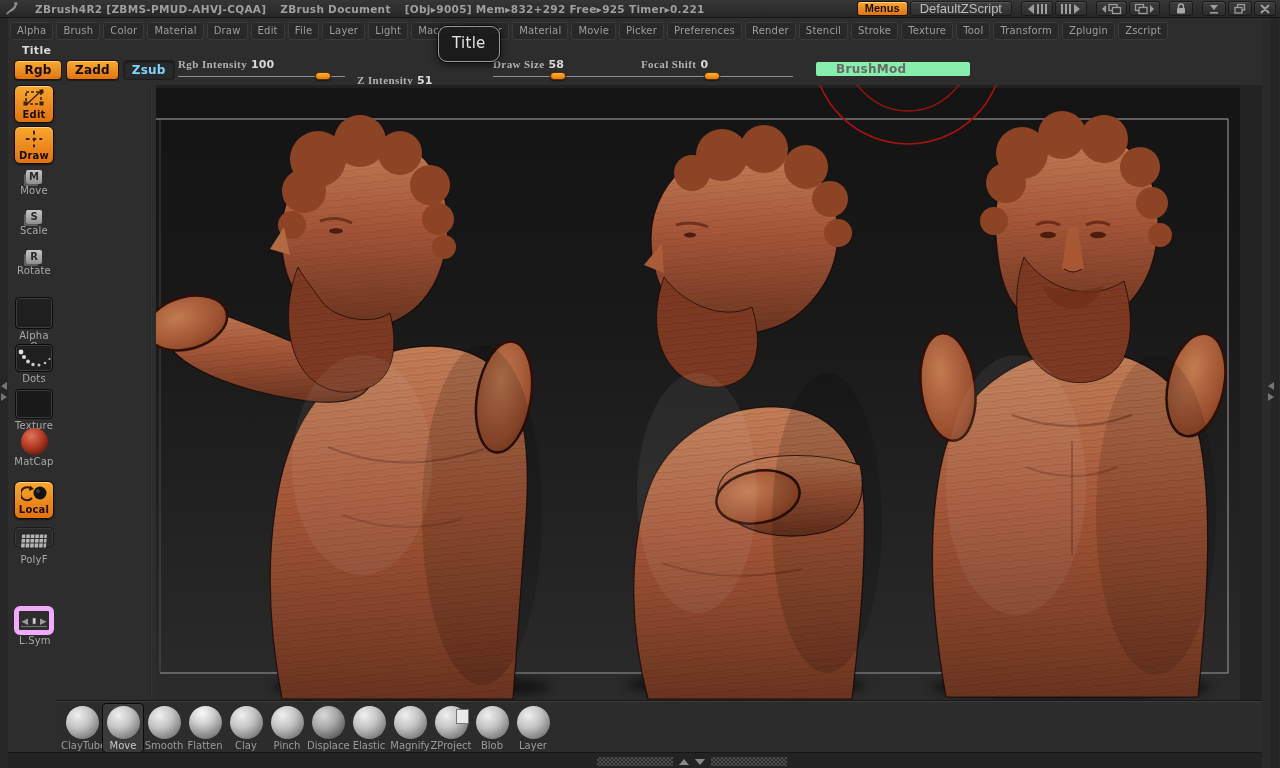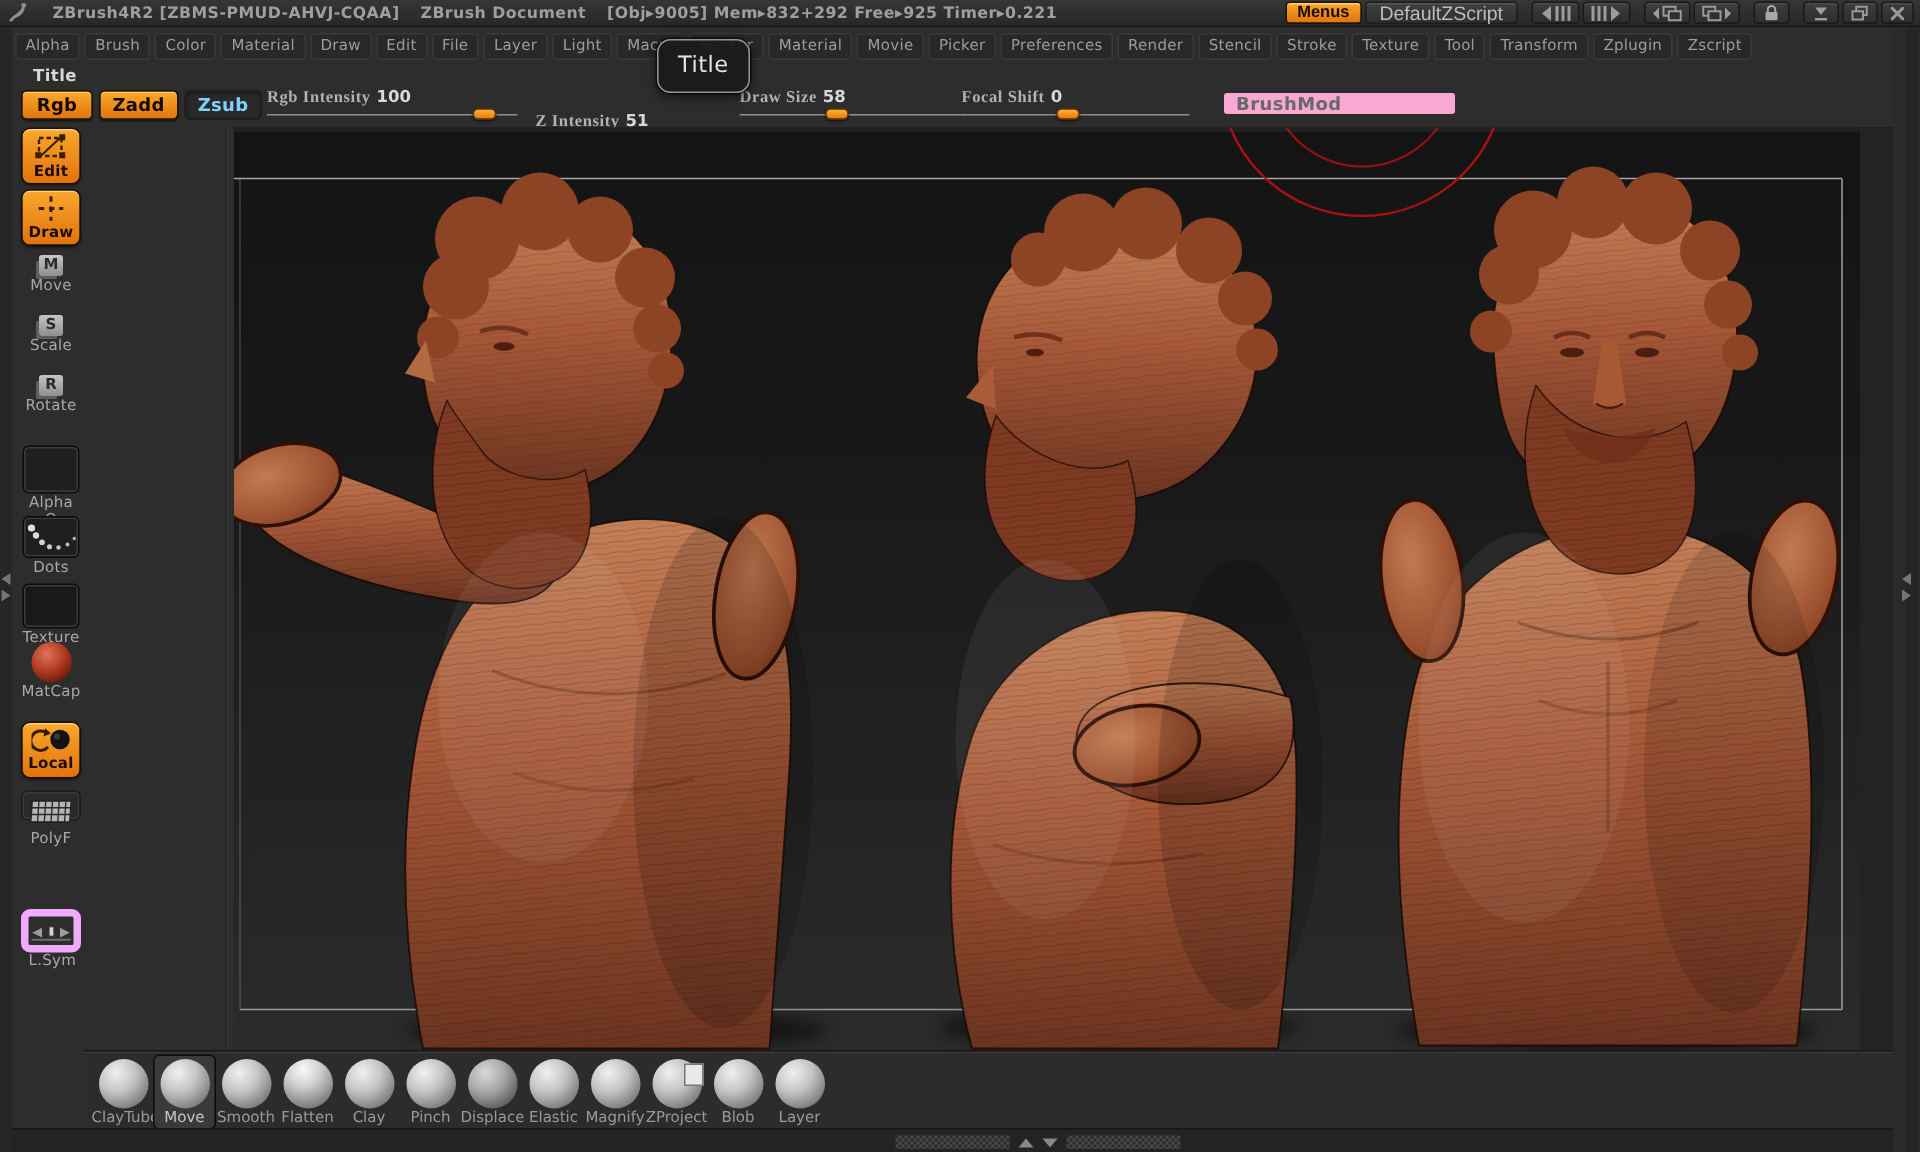--- a/index.html
+++ b/index.html
@@ -51,22 +51,22 @@
   .slider{position:absolute;top:2px;height:22px;}
   .sliders .slider:nth-of-type(1){left:170px;width:167px;}
   .sliders .slider:nth-of-type(2){left:349px;width:138px;margin-top:16px;}
   .sliders .slider:nth-of-type(3){left:485px;width:150px;}
   .sliders .slider:nth-of-type(4){left:633px;width:152px;}
   .slider-text{font-size:11px;font-weight:bold;white-space:nowrap;}
   .sl-label{color:#b2b2b2;letter-spacing:.4px;font-family:Liberation Serif, serif;} .sl-value{color:#d9d9d9;margin-left:4px;}
   .slider-track{position:relative;height:1px;background:#8f8f8f;margin-top:5px;}
   .slider-handle{position:absolute;top:-4px;width:16px;height:8px;border-radius:4px;transform:translateX(-50%);
     background:linear-gradient(#ffb13a,#e57d07);border:1px solid #5d2f00;box-shadow:0 1px 2px rgba(0,0,0,.5);}
-  .brushmod{position:absolute;left:808px;top:20px;width:154px;height:14px;background:#f9a8d4;border-radius:2px;
-    font-size:12px;font-weight:bold;color:#696969;line-height:14px;padding-left:8px;letter-spacing:.3px;}
+  .brushmod{position:absolute;left:808px;top:20px;width:154px;height:14px;background:#86efac;border-radius:2px;
+    font-size:12px;font-weight:bold;color:#696969;line-height:14px;padding-left:20px;letter-spacing:.3px;}
 
   
   .checker{background-image:
     linear-gradient(45deg,rgba(255,255,255,.07) 25%,transparent 25%,transparent 75%,rgba(255,255,255,.07) 75%),
     linear-gradient(45deg,rgba(255,255,255,.07) 25%,transparent 25%,transparent 75%,rgba(255,255,255,.07) 75%);
     background-size:4px 4px;background-position:0 0,2px 2px;}
   .edge-left{position:absolute;left:0;top:18px;width:8px;height:750px;background:#262626;}
   .edge-right{position:absolute;left:1262px;top:18px;width:18px;height:750px;background:#2a2a2a;}
   .edge-right .strip{position:absolute;left:9px;top:0;width:8px;height:100%;background:#252525;}
   .edge-arrows{position:absolute;left:0;width:100%;display:flex;flex-direction:column;align-items:center;gap:3px;}

